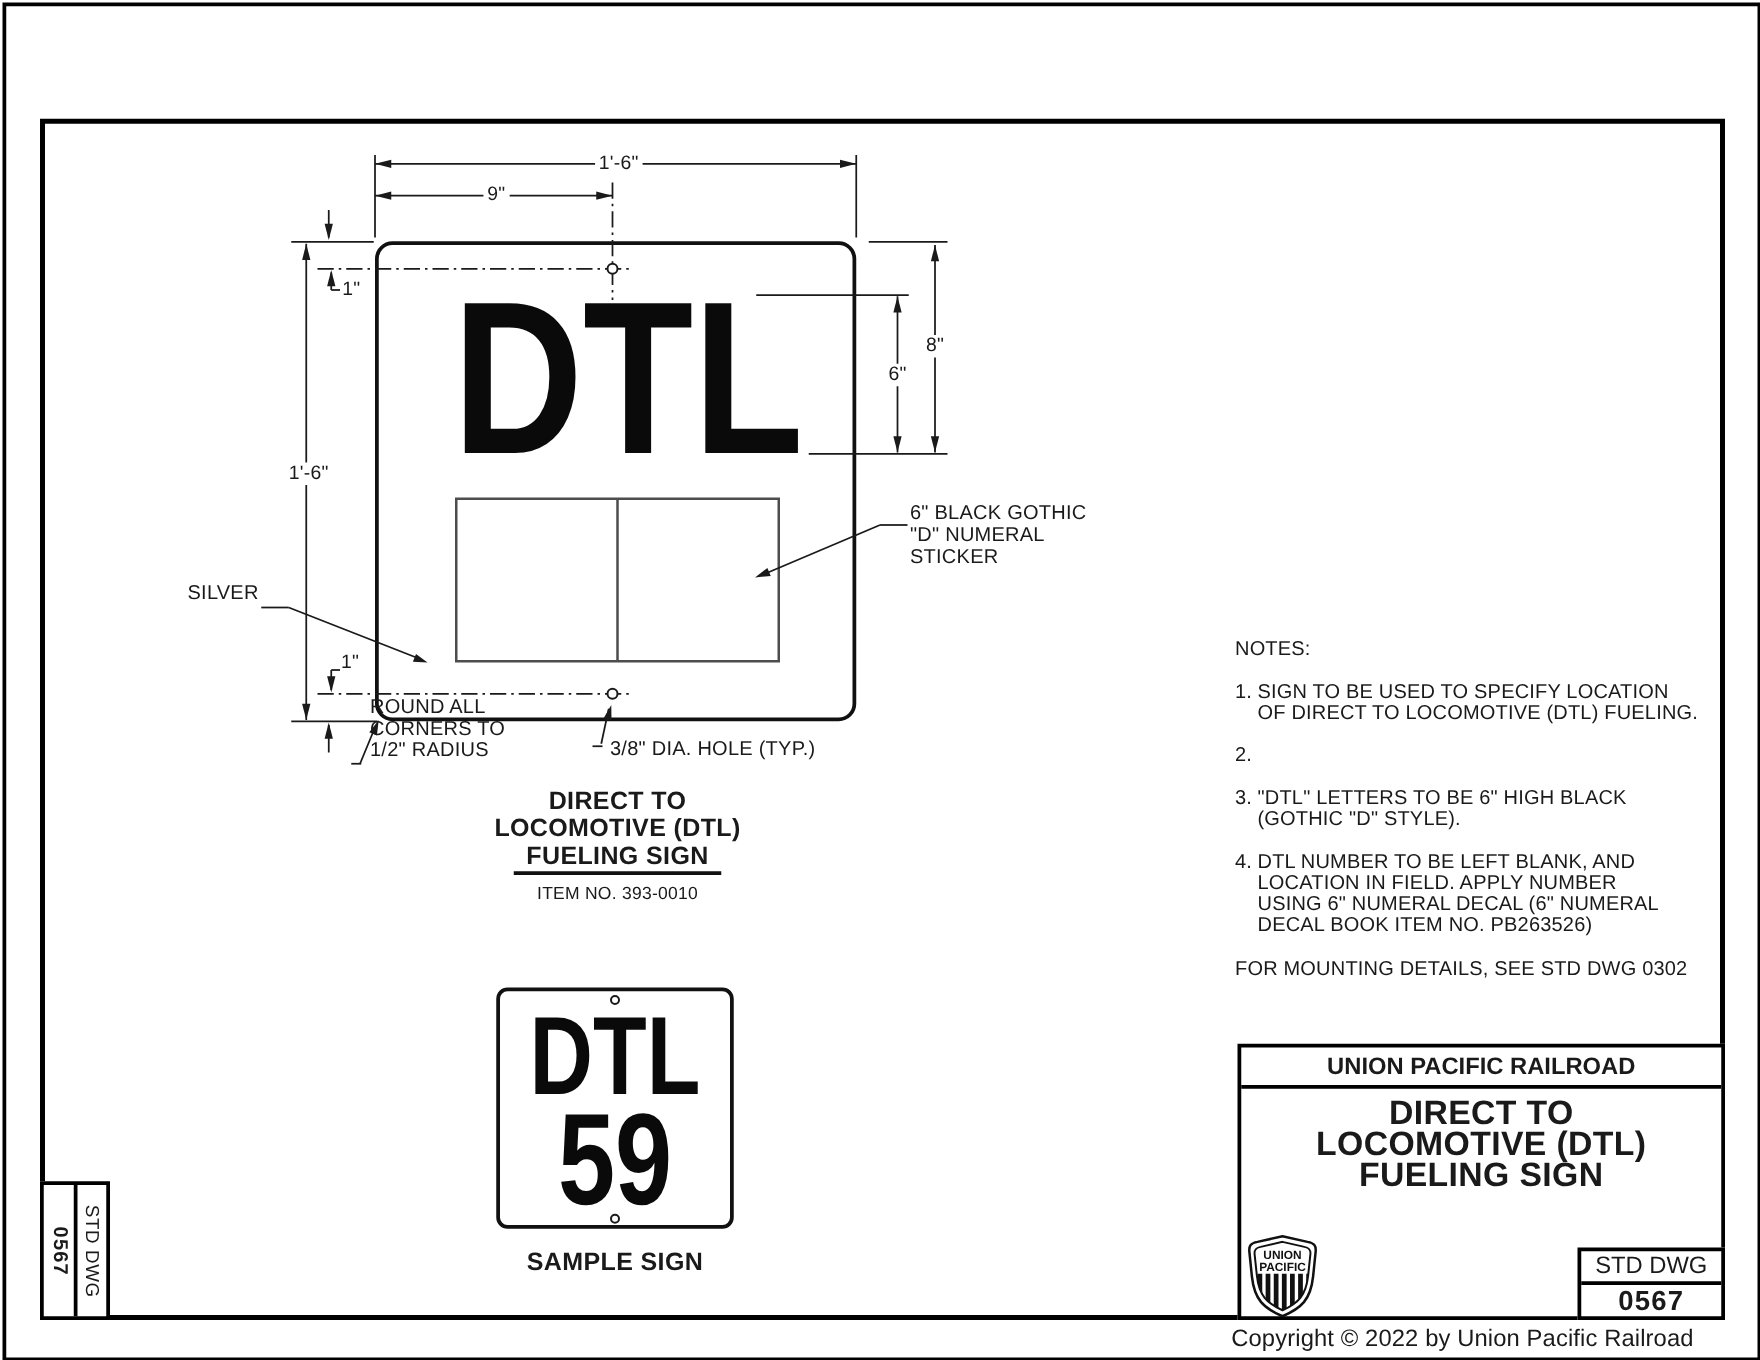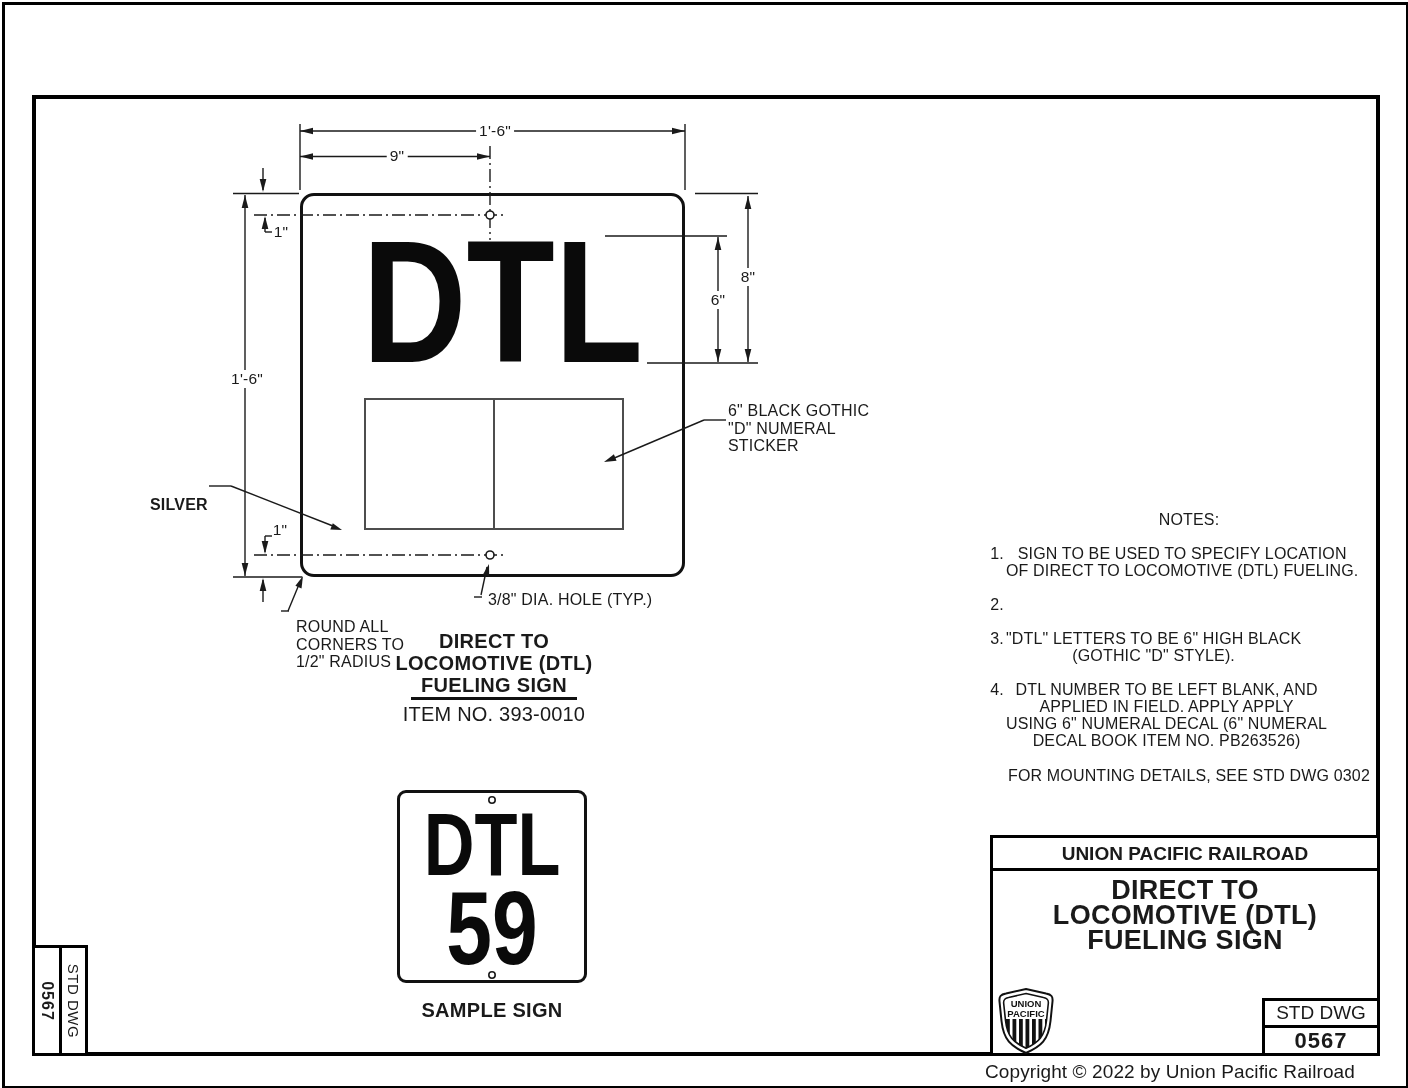--- a/index.html
+++ b/index.html
@@ -24,25 +24,25 @@
   .dashdot{stroke:#1a1a1a;stroke-width:1.4;fill:none;stroke-dasharray:13 4 2 4;}
   .arrow{fill:#1a1a1a;stroke:none;}
   .holecircle{fill:#fff;stroke:#1a1a1a;stroke-width:1.6;}
 
   .dim-label{position:absolute;transform:translate(-50%,-50%);background:#fff;padding:0 3px;
              font-size:15.5px;white-space:nowrap;letter-spacing:.2px;}
   .callout{position:absolute;font-size:16px;line-height:17.5px;letter-spacing:.2px;white-space:nowrap;}
 
   #caption{left:358px;top:630px;width:272px;text-align:center;font-weight:bold;font-size:20px;line-height:22px;letter-spacing:.3px;}
   #caption .underlined{display:inline-block;border-bottom:3px solid #111;padding:0 10px 1px 10px;}
-  #caption-item{font-weight:normal;font-size:20px;margin-top:3px;letter-spacing:.2px;}
+  #caption-item{font-weight:normal;font-size:14px;margin-top:3px;letter-spacing:.2px;}
   #sample-caption{left:397px;top:999px;width:190px;text-align:center;font-weight:bold;font-size:20px;letter-spacing:.3px;}
 
   
-  #notes{left:988px;top:511px;width:402px;font-size:16px;line-height:17px;letter-spacing:.15px;text-align:center;}
+  #notes{left:988px;top:511px;width:402px;font-size:16px;line-height:17px;letter-spacing:.15px;}
   #notes .note-item{display:flex;margin-top:17px;}
   #notes .note-num{width:18px;flex:none;}
   #notes .note-footer{margin-top:18px;white-space:nowrap;}
   #notes .nline{white-space:nowrap;}
 
   
   #title-block{left:990px;top:835px;width:390px;height:221px;border:3px solid #000;box-sizing:border-box;background:#fff;}
   #tb-header{border-bottom:3px solid #000;text-align:center;font-weight:bold;font-size:19px;line-height:23px;padding:4px 0 3px 0;}
   #tb-title{text-align:center;font-weight:bold;font-size:27px;line-height:25px;padding-top:7px;letter-spacing:.3px;}
   #tb-meta{left:1060px;top:1008px;font-size:13px;line-height:15px;white-space:nowrap;}
@@ -143,27 +143,27 @@
   </svg>
 
   <span class="dim-label" style="left:495px;top:131px;">1'-6"</span>
   <span class="dim-label" style="left:397px;top:156px;">9"</span>
   <span class="dim-label" style="left:281px;top:232px;background:none;">1"</span>
   <span class="dim-label" style="left:247px;top:379px;">1'-6"</span>
   <span class="dim-label" style="left:280px;top:530px;background:none;">1"</span>
   <span class="dim-label" style="left:718px;top:300px;">6"</span>
   <span class="dim-label" style="left:748px;top:277px;">8"</span>
 
-  <span class="callout" style="left:150px;top:496px;font-weight:bold;">SILVER</span>
+  <span class="callout" style="left:150px;top:466px;">SILVER</span>
   <div class="callout" style="left:728px;top:402px;">
     <div class="nline">6" BLACK GOTHIC</div>
     <div class="nline">"D" NUMERAL</div>
     <div class="nline">STICKER</div>
   </div>
-  <div class="callout" style="left:296px;top:618px;">
+  <div class="callout" style="left:296px;top:557px;">
     <div class="nline">ROUND ALL</div>
     <div class="nline">CORNERS TO</div>
     <div class="nline">1/2" RADIUS</div>
   </div>
   <span class="callout" style="left:488px;top:591px;">3/8" DIA. HOLE (TYP.)</span>
 
   <div class="abs" id="caption">
     <div>DIRECT TO</div>
     <div>LOCOMOTIVE (DTL)</div>
     <div><span class="underlined">FUELING SIGN</span></div>
@@ -188,21 +188,21 @@
       <span class="note-num">3.</span>
       <span>
         <div class="nline">"DTL" LETTERS TO BE 6" HIGH BLACK</div>
         <div class="nline">(GOTHIC "D" STYLE).</div>
       </span>
     </div>
     <div class="note-item">
       <span class="note-num">4.</span>
       <span>
         <div class="nline">DTL NUMBER TO BE LEFT BLANK, AND</div>
-        <div class="nline">APPLIED IN FIELD.  APPLY APPLY</div>
+        <div class="nline">LOCATION IN FIELD.  APPLY NUMBER</div>
         <div class="nline">USING 6" NUMERAL DECAL (6" NUMERAL</div>
         <div class="nline">DECAL BOOK ITEM NO. PB263526)</div>
       </span>
     </div>
     <div class="note-footer">FOR MOUNTING DETAILS, SEE STD DWG 0302</div>
   </div>
 
   <div class="abs" id="title-block">
     <div id="tb-header">
       <div>UNION PACIFIC RAILROAD</div>

